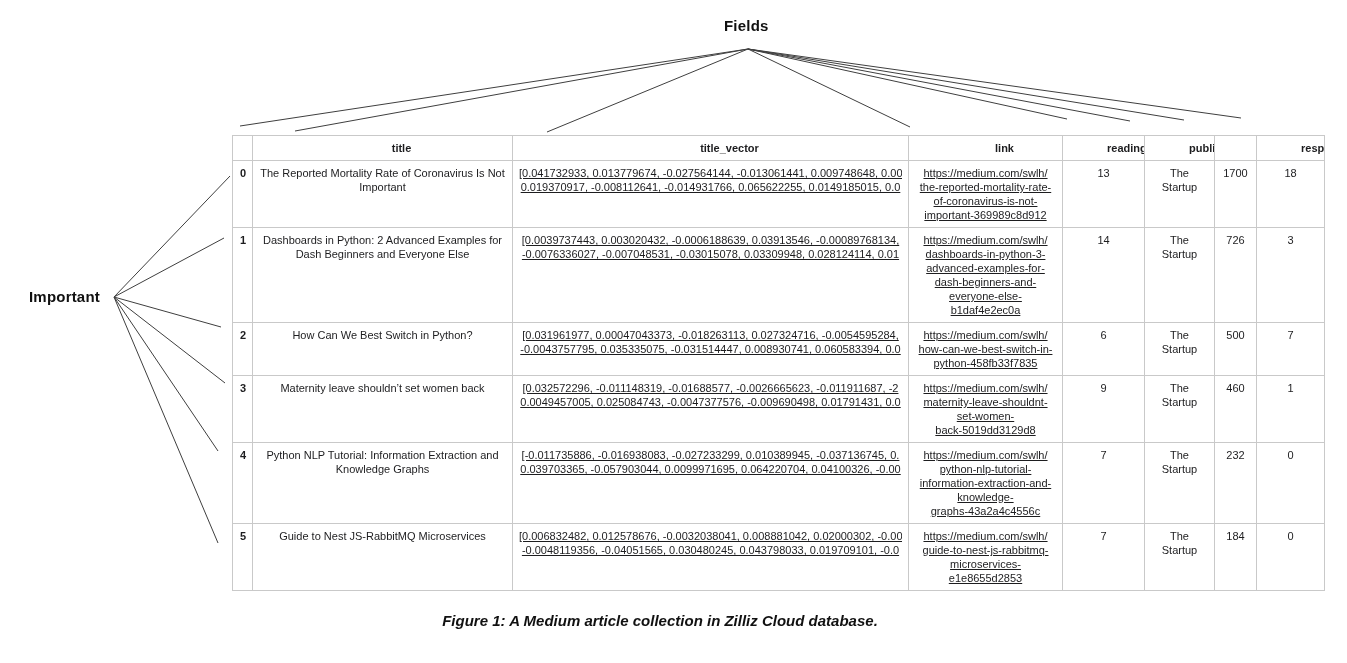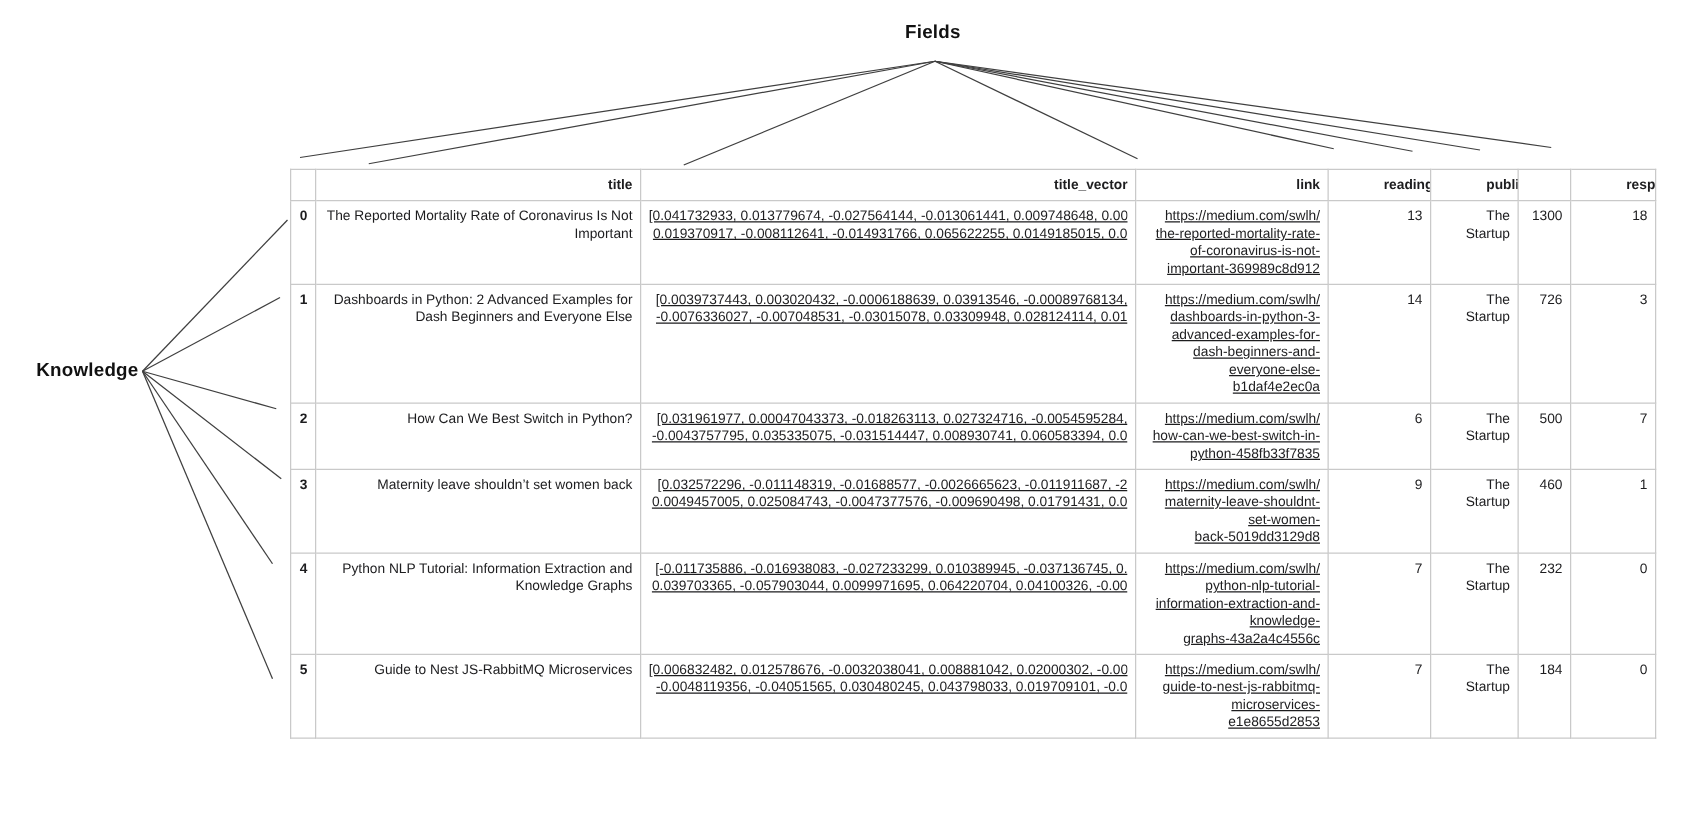--- a/index.html
+++ b/index.html
@@ -14,21 +14,21 @@
   #fields-label   { left:724px; top:17px; }
   #entities-label { left:29px;  top:288px; }
 
   table.collection {
     position:absolute; left:232px; top:135px; width:1092px;
     border-collapse:collapse; table-layout:fixed;
     font-size:11px; line-height:14px; background:#fff;
   }
   .collection th, .collection td {
     border:1px solid #c9c9c9; padding:5px 6px; vertical-align:top;
-    text-align:right; overflow:hidden;
+    text-align:center; overflow:hidden;
   }
   .collection th { font-weight:bold; white-space:nowrap; height:14px;padding-left:44px; }
   th.col-id { text-align:right; }
   td.cell-id { font-weight:bold; text-align:right; }
   td.num { }
   .vec-line  { white-space:nowrap; overflow:hidden;text-decoration:underline; }
   .link-line { white-space:nowrap; overflow:hidden; text-decoration:underline; color:#1d1d1f; cursor:pointer; }
 
   .caption {
     position:absolute; left:0; top:612px; width:1320px; text-align:center;
@@ -57,21 +57,21 @@
       <line x1="114" y1="297" x2="230" y2="176"></line>
       <line x1="114" y1="297" x2="224" y2="238"></line>
       <line x1="114" y1="297" x2="221" y2="327"></line>
       <line x1="114" y1="297" x2="225" y2="383"></line>
       <line x1="114" y1="297" x2="218" y2="451"></line>
       <line x1="114" y1="297" x2="218" y2="543"></line>
     </g>
   </svg>
 
   <div class="float-label" id="fields-label">Fields</div>
-  <div class="float-label" id="entities-label">Knowledge</div>
+  <div class="float-label" id="entities-label">Important</div>
 
   <table class="collection">
     <colgroup>
       <col style="width:20px">
         <col style="width:260px">
         <col style="width:396px">
         <col style="width:154px">
       <col style="width:82px">
         <col style="width:70px">
         <col style="width:42px">
@@ -98,21 +98,21 @@
             <div class="vec-line">0.019370917, -0.008112641, -0.014931766, 0.065622255, 0.0149185015, 0.0</div>
           </td>
           <td>
             <div class="link-line">https://medium.com/swlh/</div>
             <div class="link-line">the-reported-mortality-rate-</div>
             <div class="link-line">of-coronavirus-is-not-</div>
             <div class="link-line">important-369989c8d912</div>
           </td>
           <td class="num">13</td>
           <td>The Startup</td>
-          <td class="num">1300</td>
+          <td class="num">1700</td>
           <td class="num">18</td>
         </tr>
         <tr>
           <td class="cell-id">1</td>
           <td>Dashboards in Python: 2 Advanced Examples for Dash Beginners and Everyone Else</td>
           <td>
             <div class="vec-line">[0.0039737443, 0.003020432, -0.0006188639, 0.03913546, -0.00089768134,</div>
             <div class="vec-line">-0.0076336027, -0.007048531, -0.03015078, 0.03309948, 0.028124114, 0.01</div>
           </td>
           <td>
@@ -196,14 +196,15 @@
             <div class="link-line">e1e8655d2853</div>
           </td>
           <td class="num">7</td>
           <td>The Startup</td>
           <td class="num">184</td>
           <td class="num">0</td>
         </tr>
       </tbody>
   </table>
 
+  <div class="caption">Figure 1: A Medium article collection in Zilliz Cloud database.</div>
 
 </div>
 
 </body></html>

